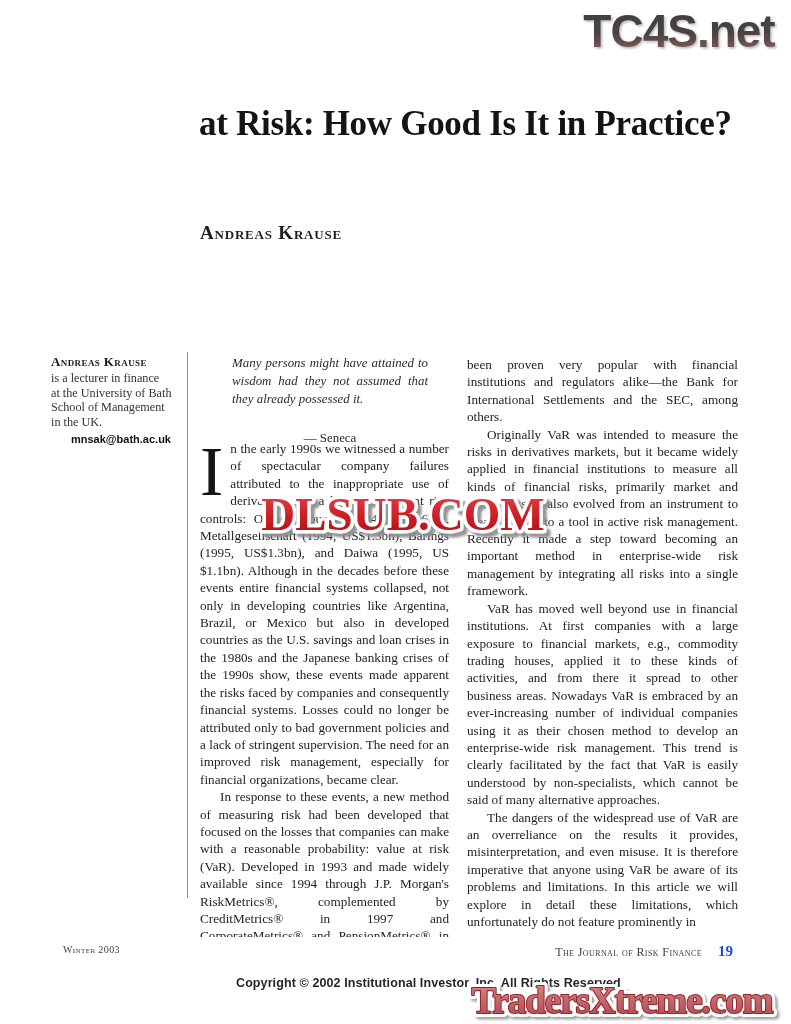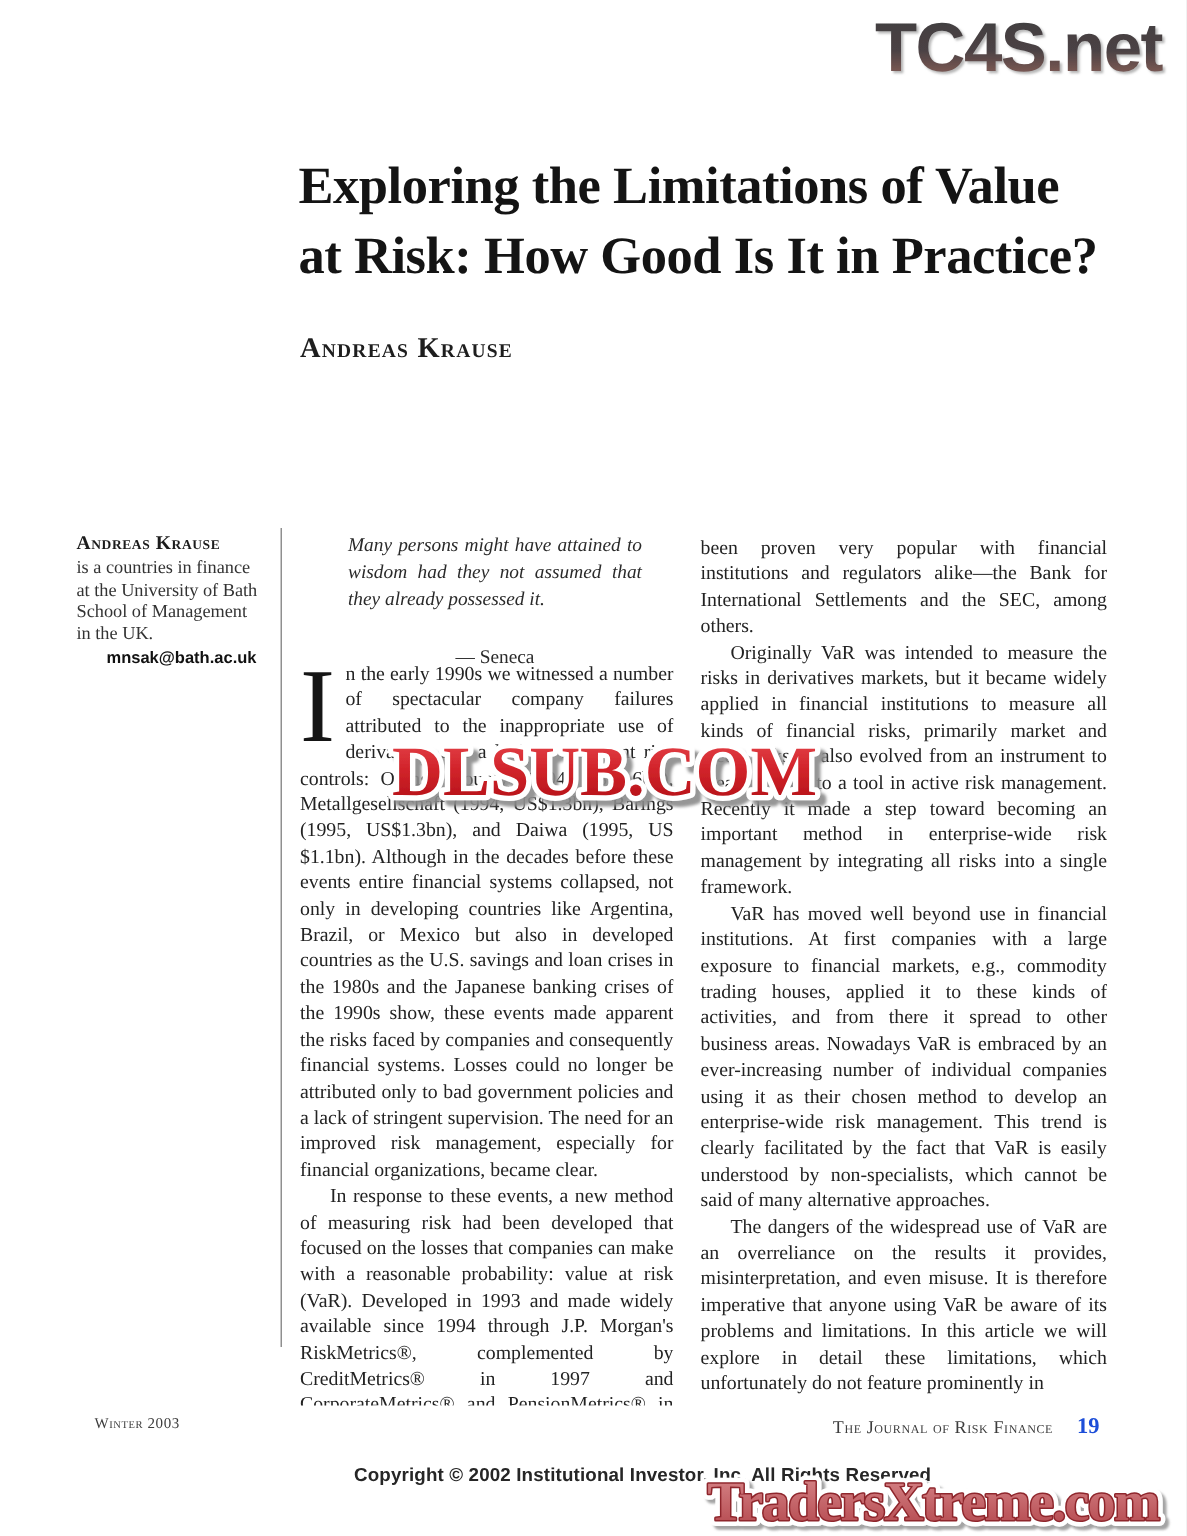--- a/index.html
+++ b/index.html
@@ -122,29 +122,28 @@
         <stop offset="100%" stop-color="#96655c"></stop>
       </linearGradient>
       <filter id="shTop" x="-20%" y="-20%" width="140%" height="140%">
         <feDropShadow dx="1.5" dy="1.5" stdDeviation="0.8" flood-color="#999999" flood-opacity="0.7"></feDropShadow>
       </filter>
     </defs>
     <text x="116" y="47" text-anchor="middle" fill="url(#gradTop)" filter="url(#shTop)">TC4S.net</text>
   </svg>
 
   <div class="title">
-    <span style="display:block">Exploring the Limitations of Value</span>
     <span style="display:block">at Risk: How Good Is It in Practice?</span>
   </div>
 
   <div class="author-heading">Andreas Krause</div>
 
   <div class="sidebar">
     <div class="name">Andreas Krause</div>
-    <div>is a countries in finance</div>
+    <div>is a lecturer in finance</div>
     <div>at the University of Bath</div>
     <div>School of Management</div>
     <div>in the UK.</div>
     <div class="email">mnsak@bath.ac.uk</div>
   </div>
 
   <div class="vrule"></div>
 
   <div class="epigraph">
     <span>Many persons might have attained to wisdom had they not assumed that they already possessed it.</span>

